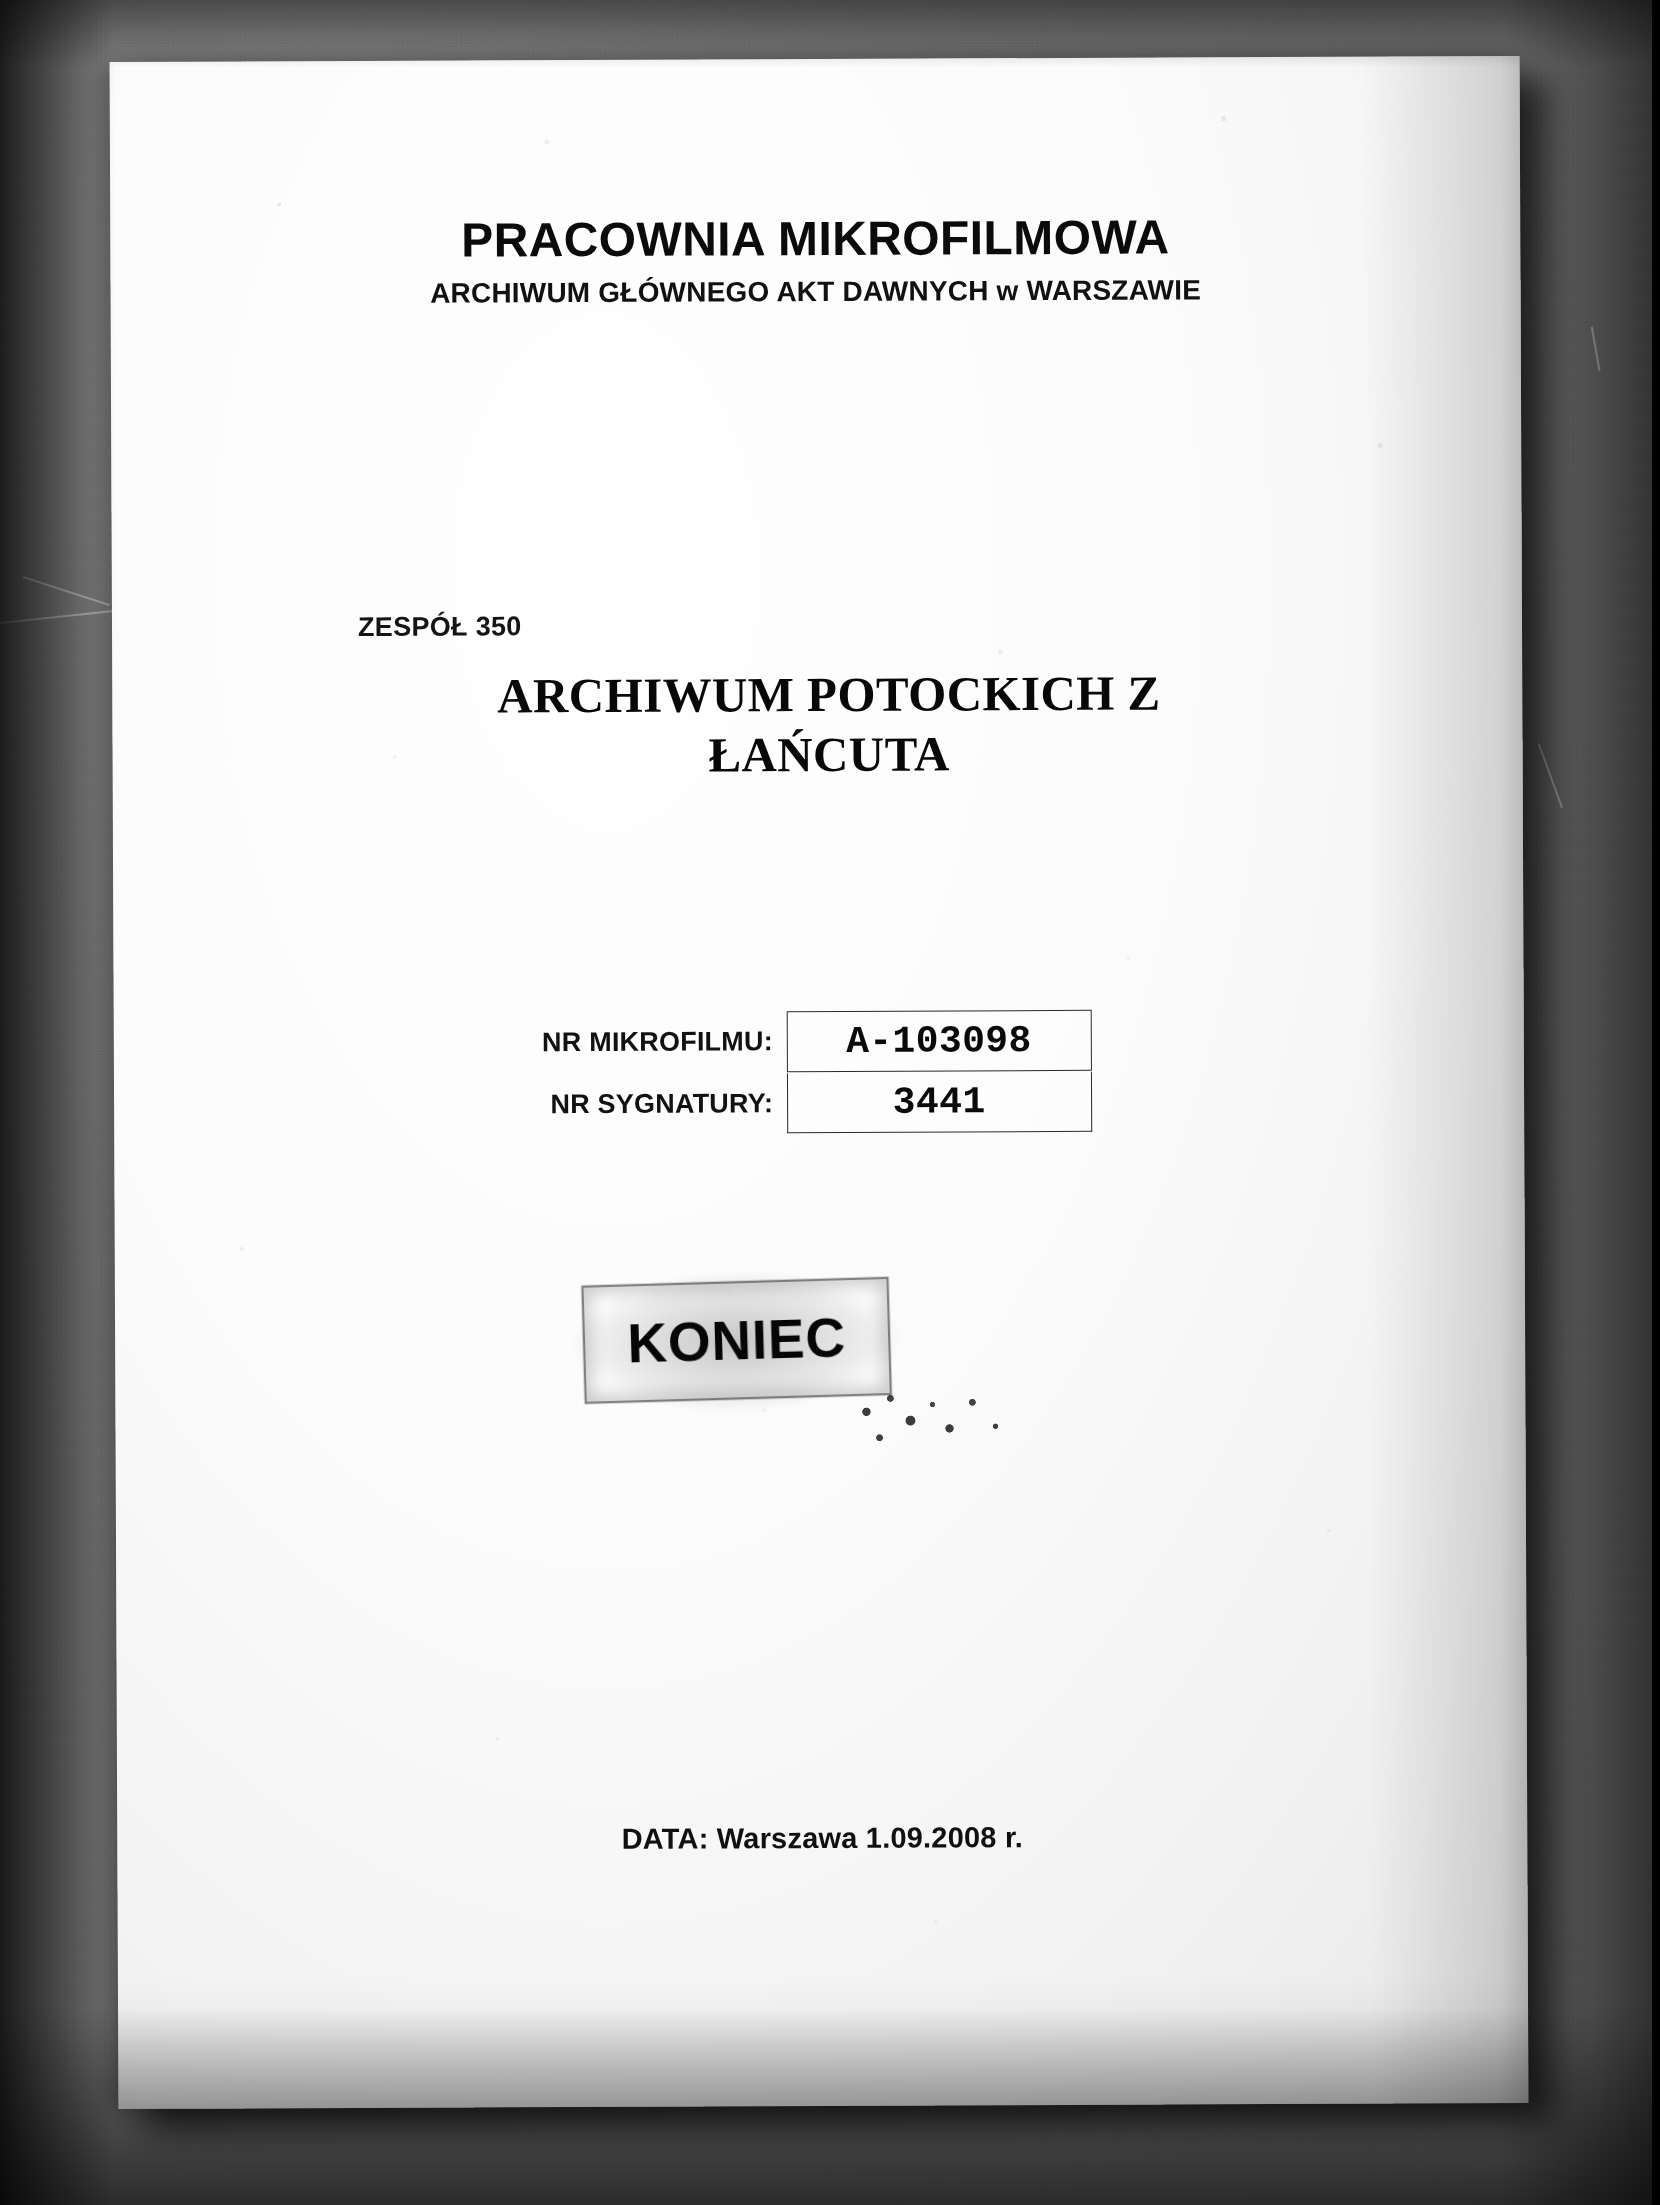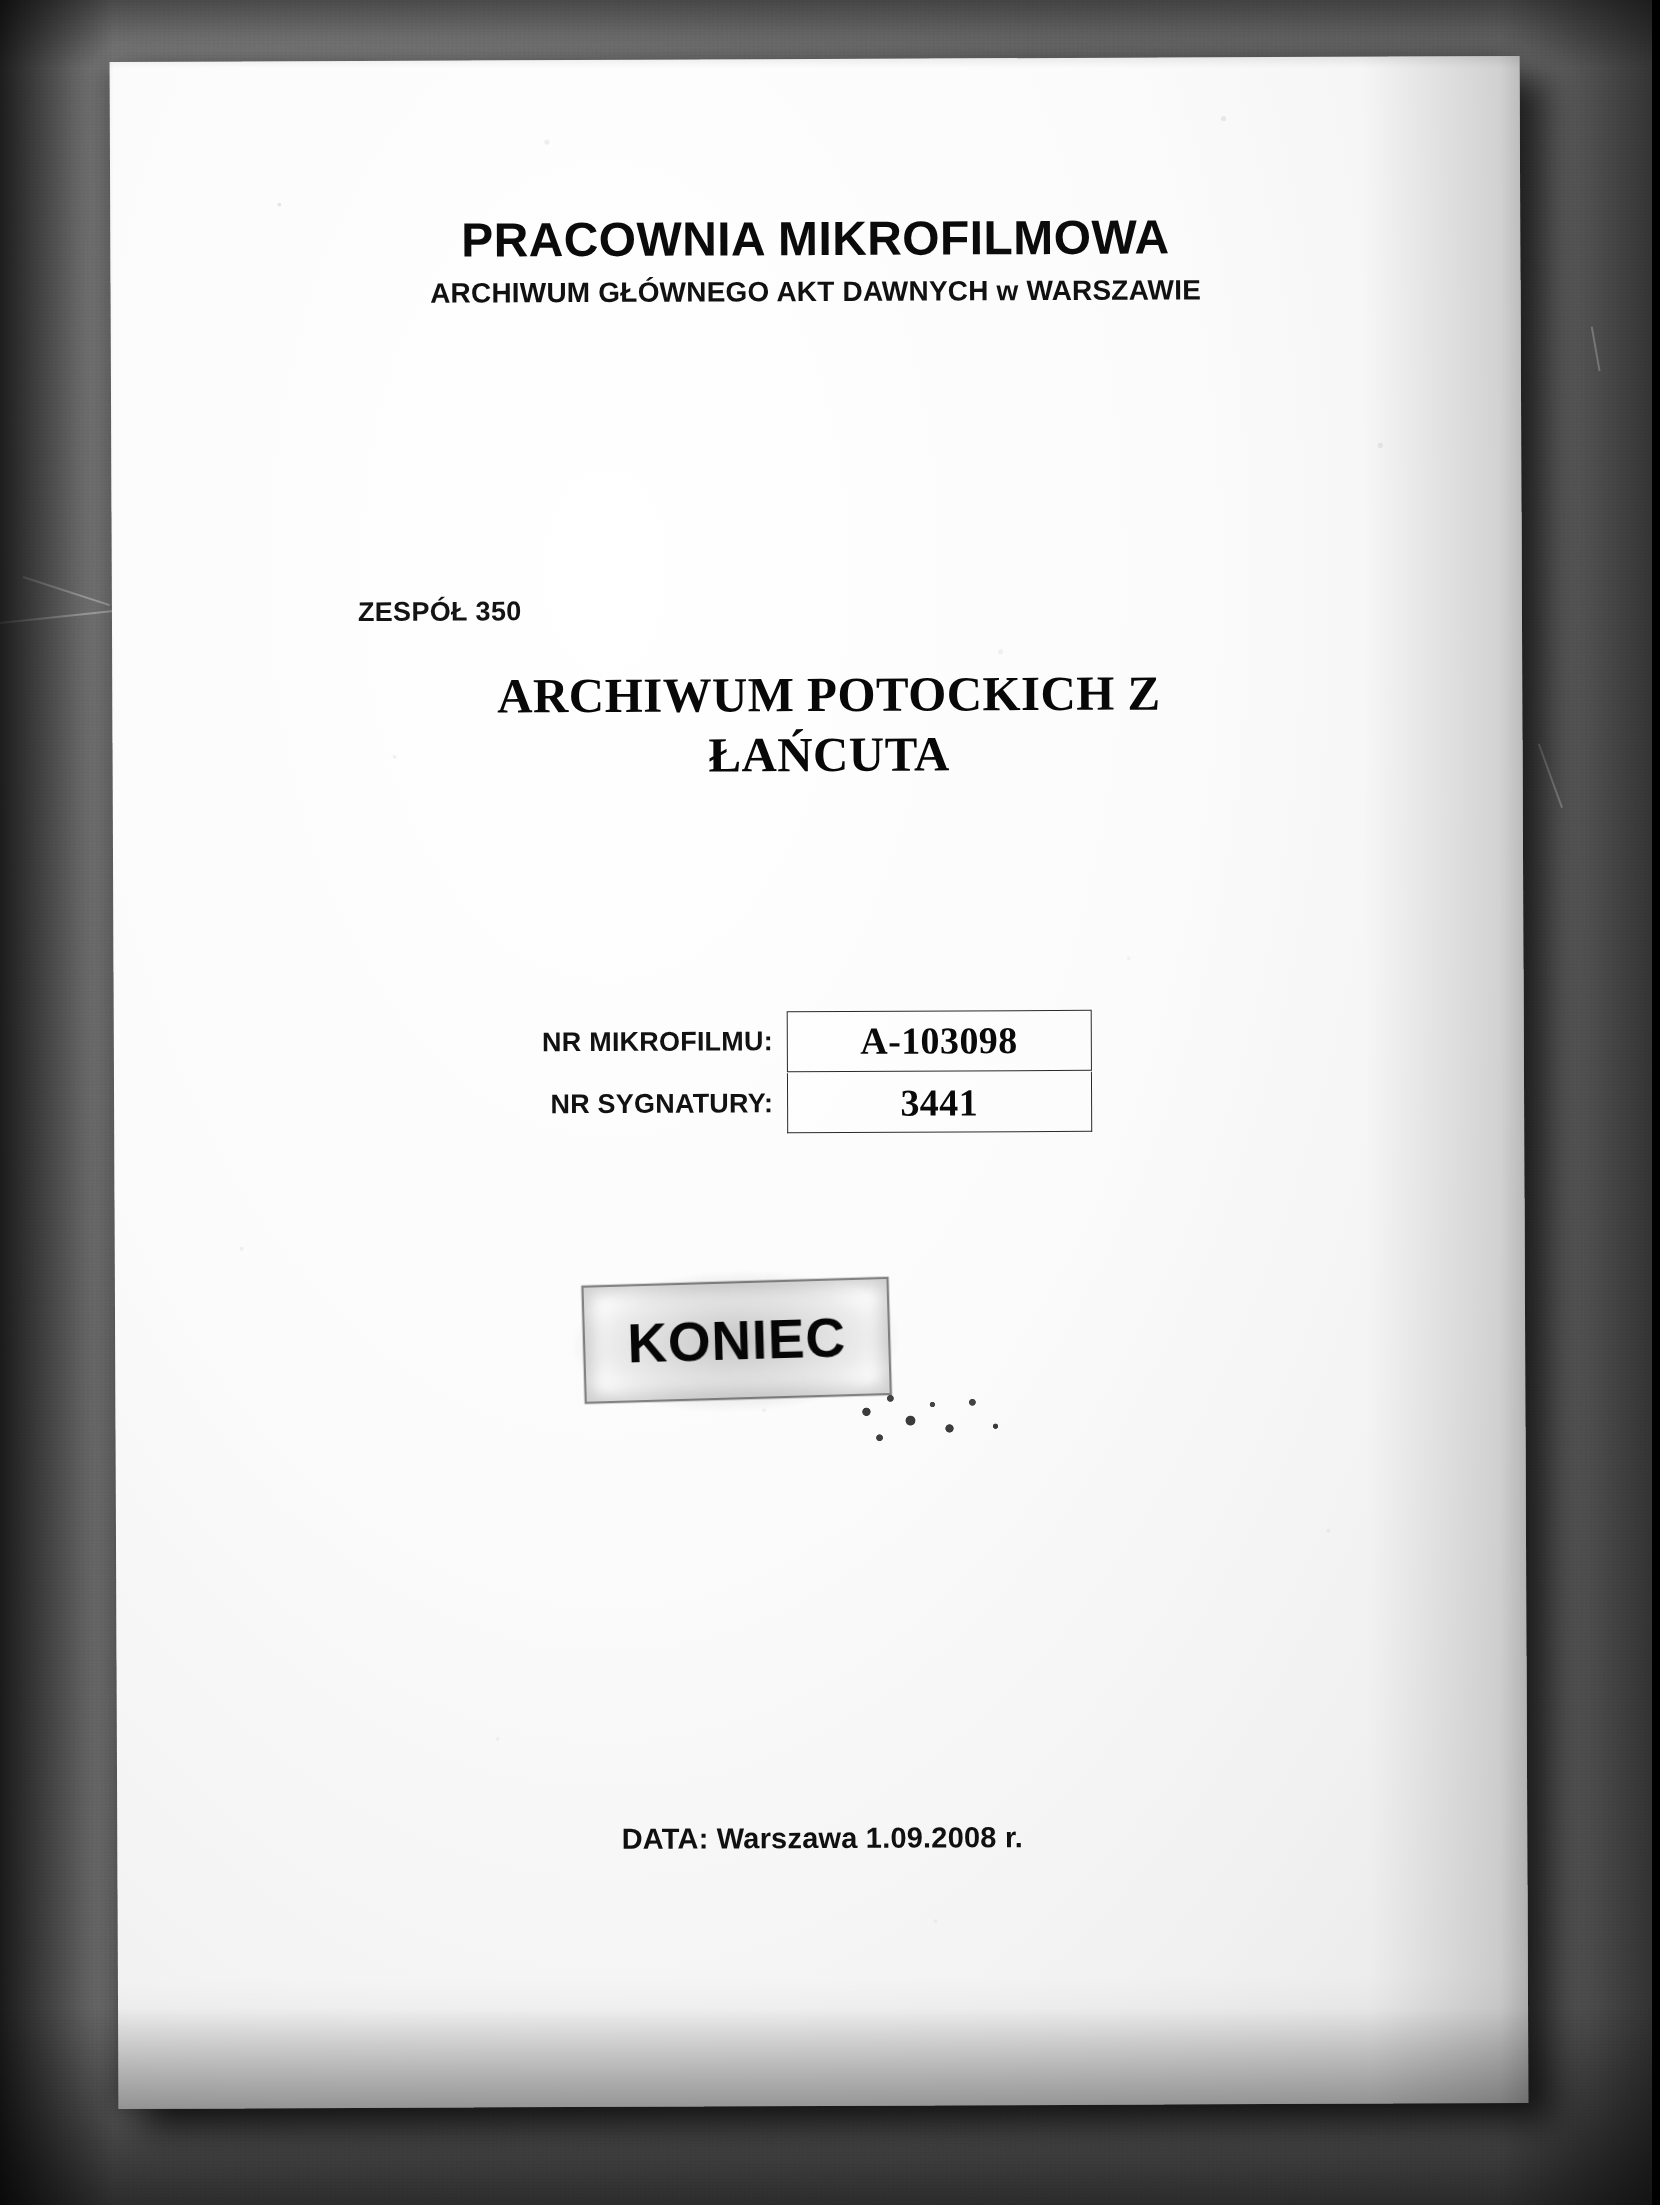--- a/index.html
+++ b/index.html
@@ -131,21 +131,21 @@
     margin-top: 12px;
     font-size: 28px;
     font-weight: bold;
     color: #111;
     letter-spacing: 0.2px;
   }
 
   .fond-no {
     position: absolute;
     left: 246px;
-    top: 536px;
+    top: 551px;
     font-size: 27px;
     font-weight: bold;
     color: #141414;
     letter-spacing: 0.3px;
   }
 
   .fond-name {
     position: absolute;
     left: 250px;
     right: 227px;
@@ -185,21 +185,21 @@
     width: 303px;
     height: 59px;
     border: 1.5px solid #2a2a2a;
     display: flex;
     align-items: center;
     justify-content: center;
     background: rgba(255,255,255,.35);
   }
   .num-box.second { border-top: none; }
   .num-value {
-    font-family: Liberation Serif, serif;
+    font-family: Liberation Mono, monospace;
     font-weight: bold;
     font-size: 38px;
     color: #0a0a0a;
     letter-spacing: 0.4px;
   }
 
   
   .stamp {
     position: absolute;
     left: 470px;

